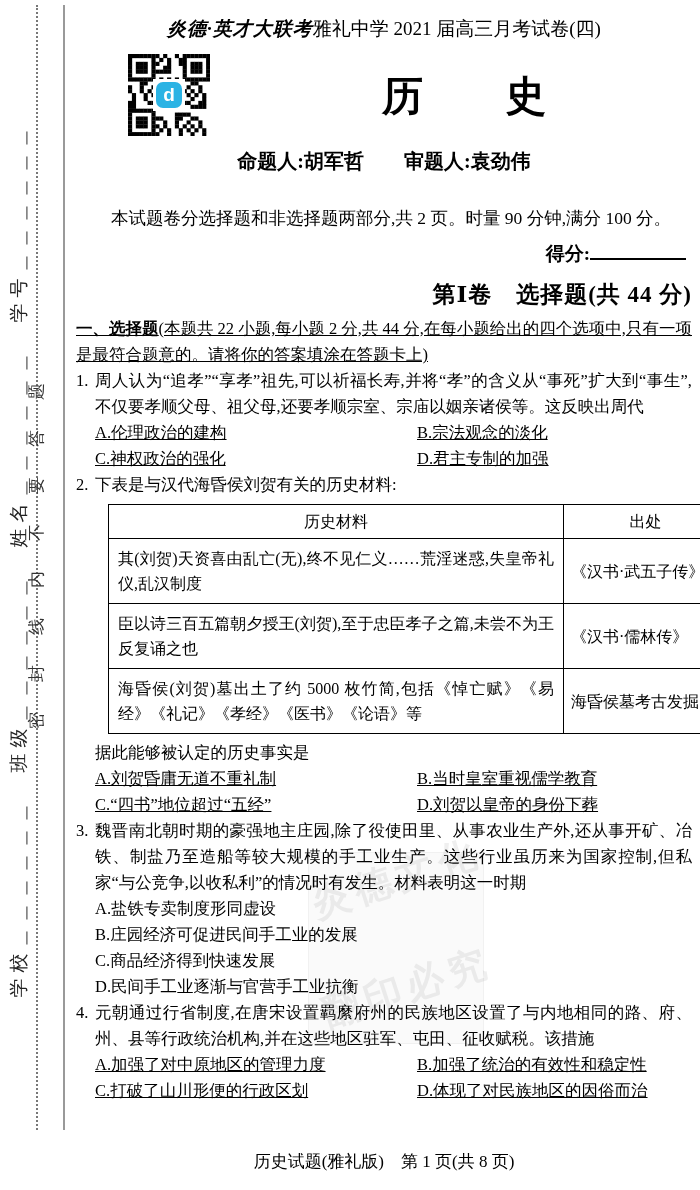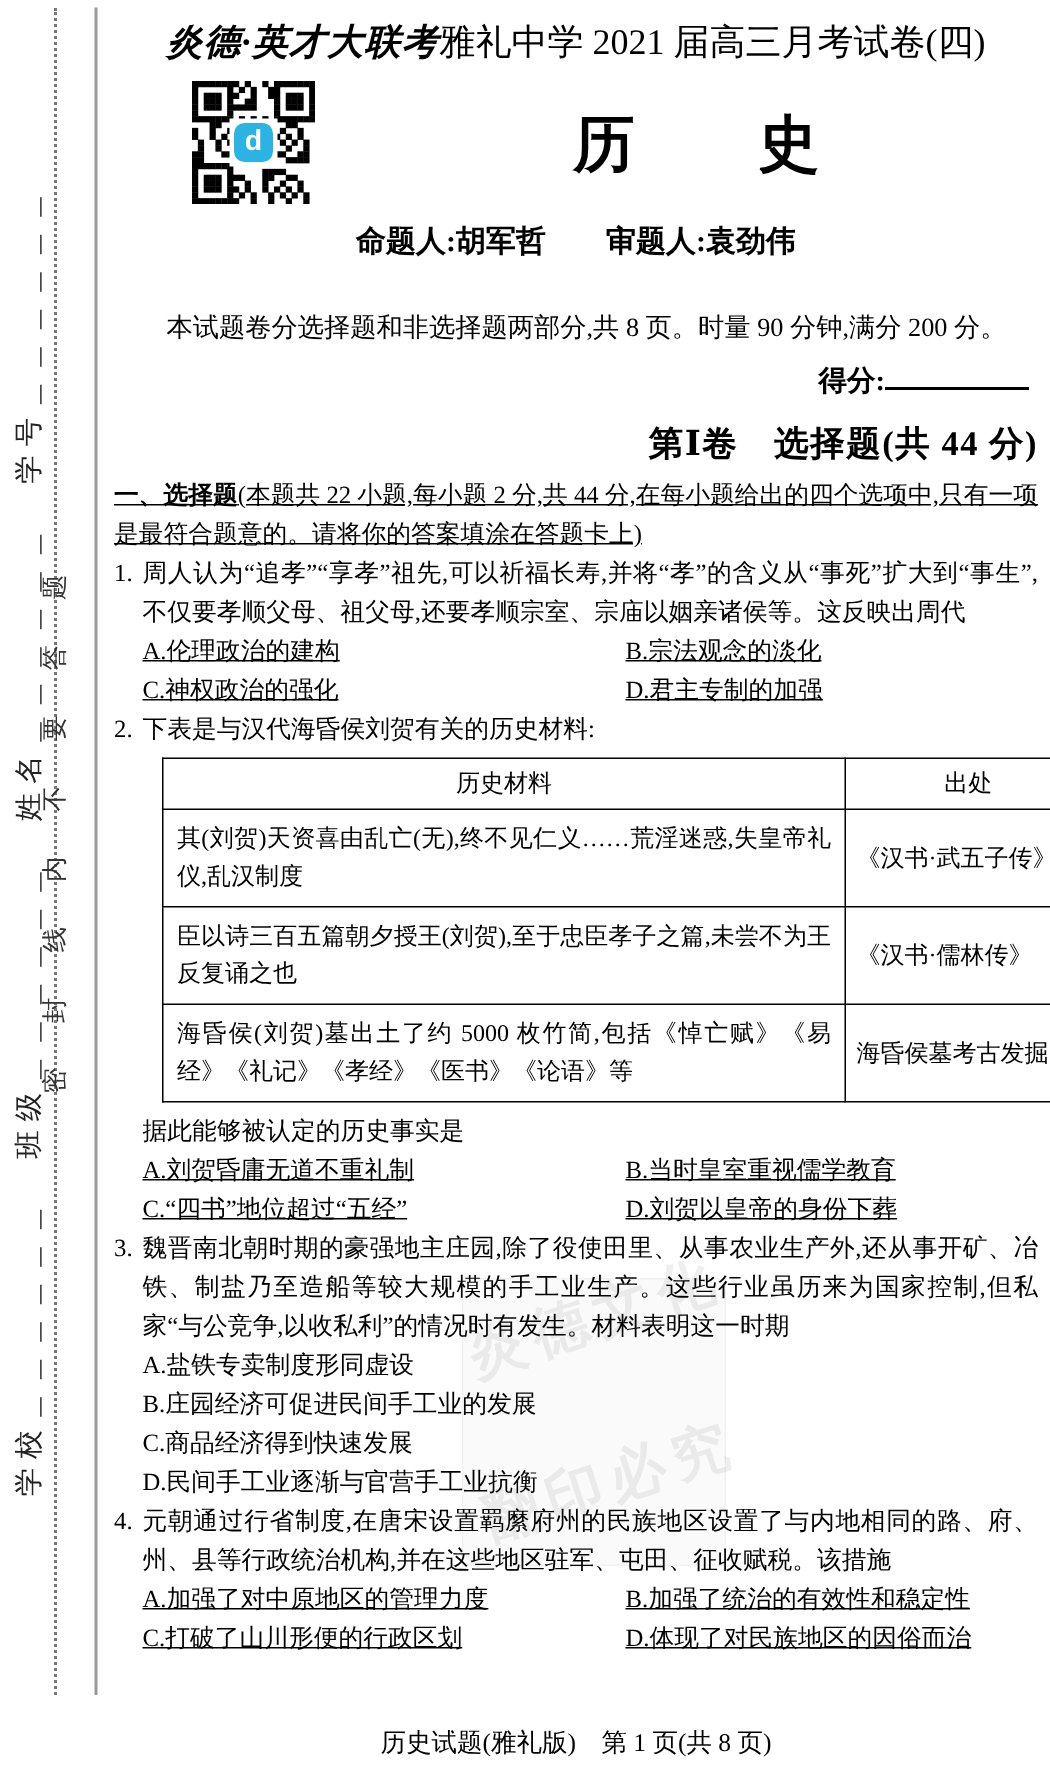--- a/index.html
+++ b/index.html
@@ -21,21 +21,21 @@
     color:#333;white-space:nowrap;}
   
   .watermark{position:absolute;left:308px;top:852px;width:174px;height:190px;
     background:rgba(0,0,0,0.02);border:1px solid rgba(0,0,0,0.035);z-index:0;}
   .watermark span{display:block;transform:rotate(-18deg);
     font-size:38px;font-weight:bold;color:rgba(100,100,100,0.10);
     letter-spacing:6px;white-space:nowrap;}
   .wm2{margin:60px 0 0 10px;}
   
   .content{position:absolute;left:76px;top:0;width:616px;z-index:1;}
-  .exam-title{margin:12px 0 0;text-align:center;font-size:24px;line-height:34px;
+  .exam-title{margin:12px 0 0;text-align:center;font-size:19px;line-height:34px;
     font-weight:normal;white-space:nowrap;}
   .exam-title .brush{font-weight:bold;font-style:italic;letter-spacing:1px;}
   .qr-row{position:relative;height:84px;margin-top:8px;}
   .qr{position:absolute;left:52px;top:0;width:82px;height:82px;}
   .qr svg{display:block;}
   .qr svg rect{fill:#000;}
   .qr-logo-pad{position:absolute;left:25px;top:25px;width:32px;height:32px;background:#fff;}
   .qr-logo{position:absolute;left:28px;top:28px;width:26px;height:26px;background:#2bb3e4;
     border-radius:7px;color:#fff;font-family:"Liberation Sans",sans-serif;
     font-weight:bold;font-size:19px;line-height:25px;text-align:center;}
@@ -298,21 +298,21 @@
           <rect x="74.19" y="78.10" width="4.15" height="4.15"></rect>
         </svg>
       <div class="qr-logo-pad"></div>
       <div class="qr-logo">d</div>
     </div>
     <div class="subject">历　　史</div>
   </div>
 
   <div class="authors">命题人:胡军哲　　审题人:袁劲伟</div>
 
-  <p class="intro">本试题卷分选择题和非选择题两部分,共 8 页。时量 90 分钟,满分 200 分。</p>
+  <p class="intro">本试题卷分选择题和非选择题两部分,共 2 页。时量 90 分钟,满分 100 分。</p>
 
   <div class="score-row"><span>得分:</span><span class="blank"></span></div>
 
   <div class="section-title">第Ⅰ卷　选择题(共 44 分)</div>
 
   <div class="instruction"><span class="lead">一、选择题</span><span>(本题共 22 小题,每小题 2 分,共 44 分,在每小题给出的四个选项中,只有一项是最符合题意的。请将你的答案填涂在答题卡上)</span></div>
 
   <div class="q">
     <span class="qnum">1.</span>
     <div class="stem">周人认为“追孝”“享孝”祖先,可以祈福长寿,并将“孝”的含义从“事死”扩大到“事生”,不仅要孝顺父母、祖父母,还要孝顺宗室、宗庙以姻亲诸侯等。这反映出周代</div>

